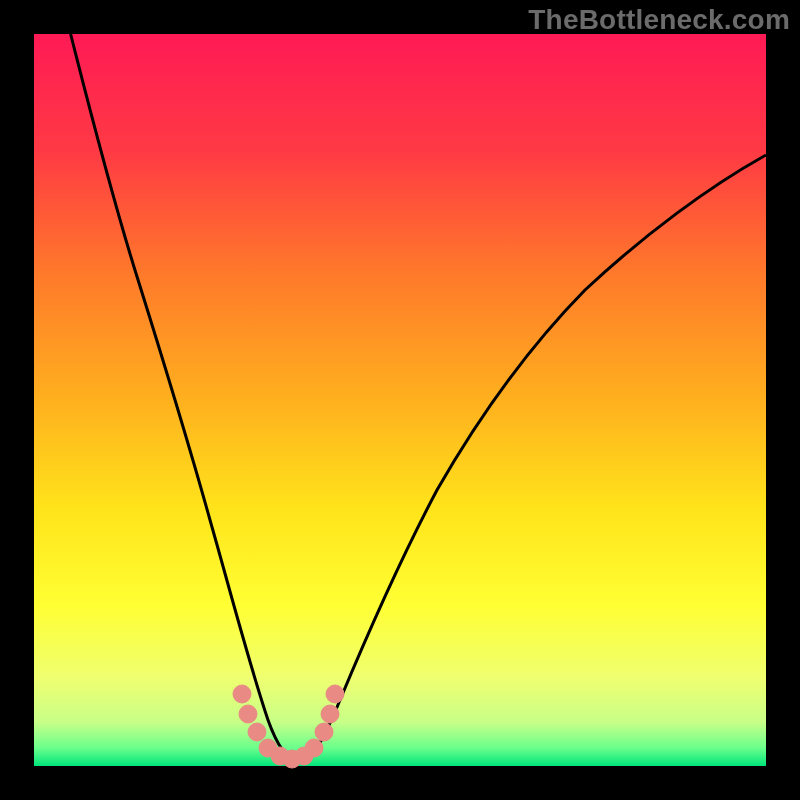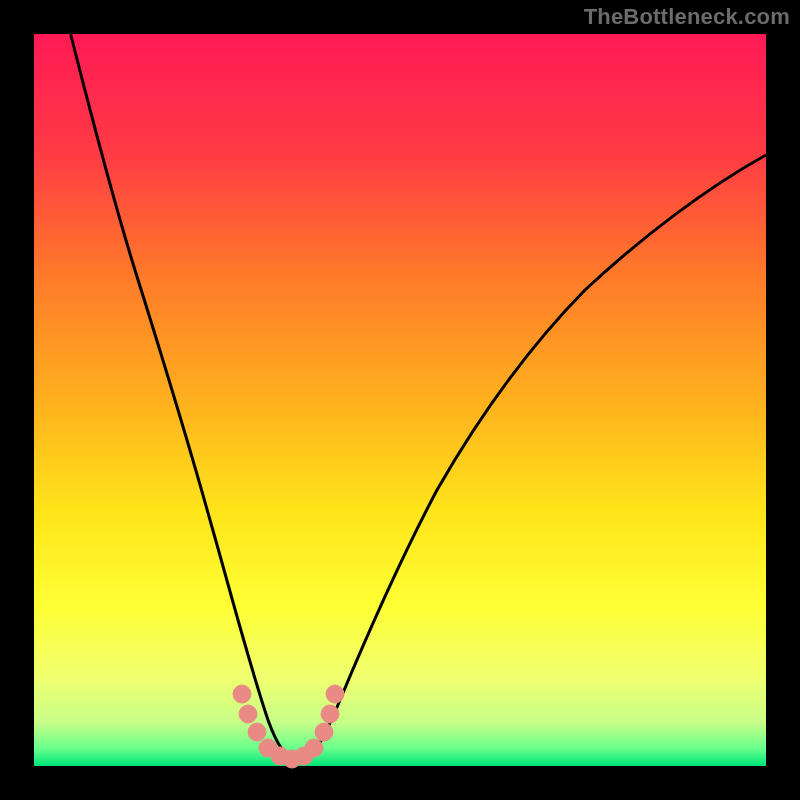--- a/index.html
+++ b/index.html
@@ -18,21 +18,21 @@
   }
   svg {
     position: absolute;
     top: 0;
     left: 0;
   }
   .watermark {
     position: absolute;
     top: 4px;
     right: 10px;
-    font-size: 22px;
+    font-size: 28px;
     font-weight: 600;
     color: #6b6b6b;
     letter-spacing: 0.2px;
     user-select: none;
   }
 </style>
 </head>
 <body>
 
 <div class="canvas-wrap">

